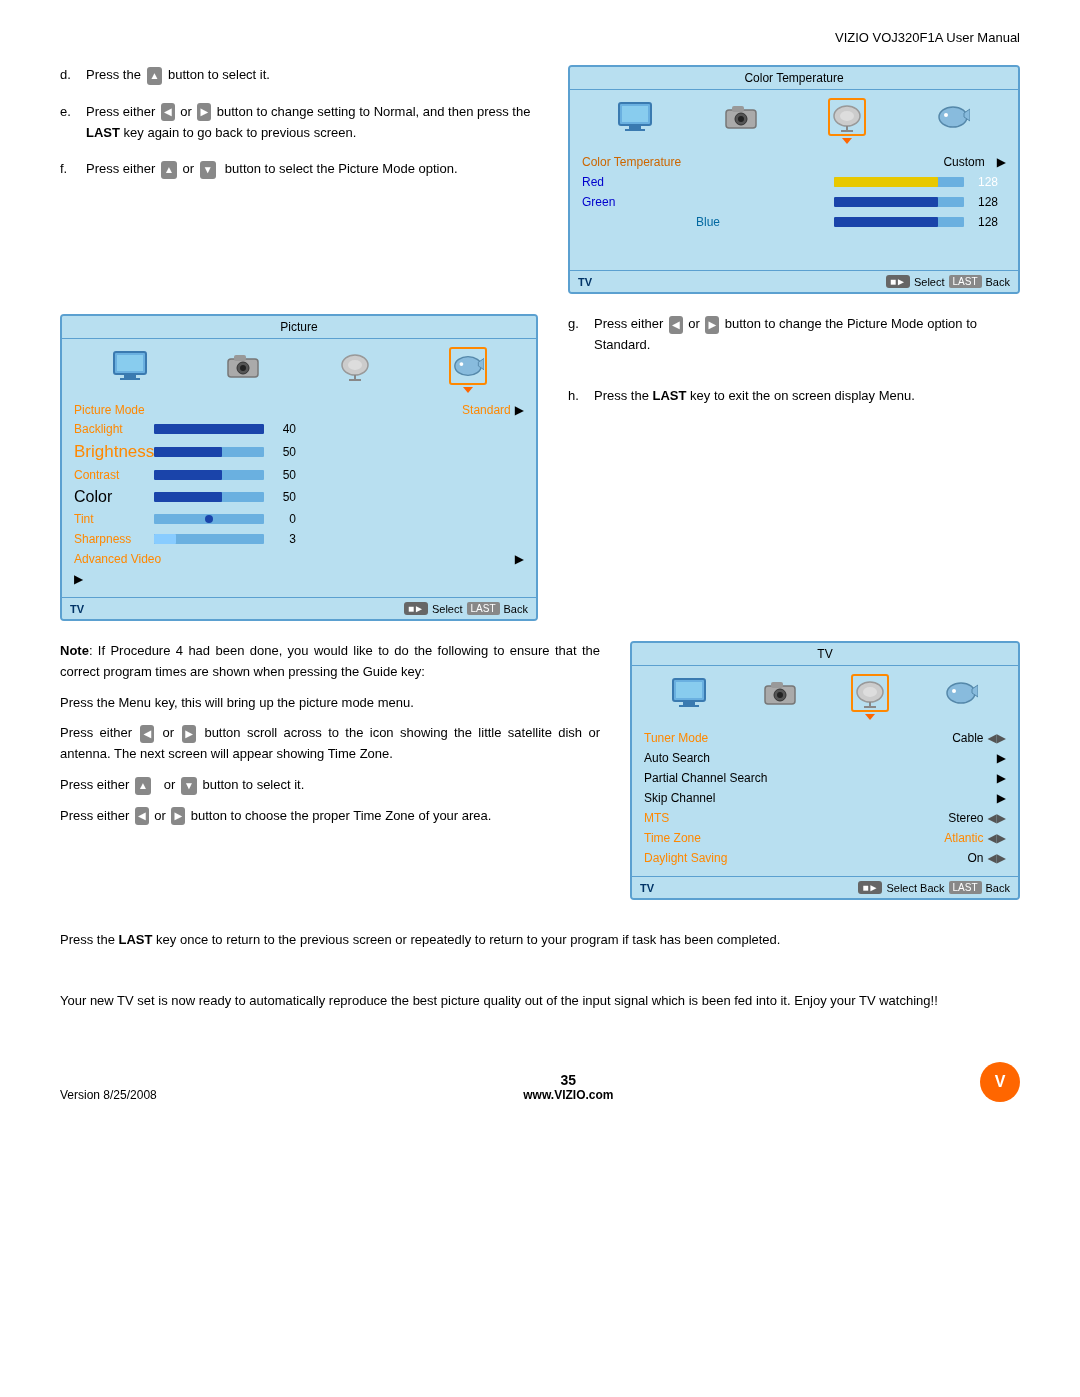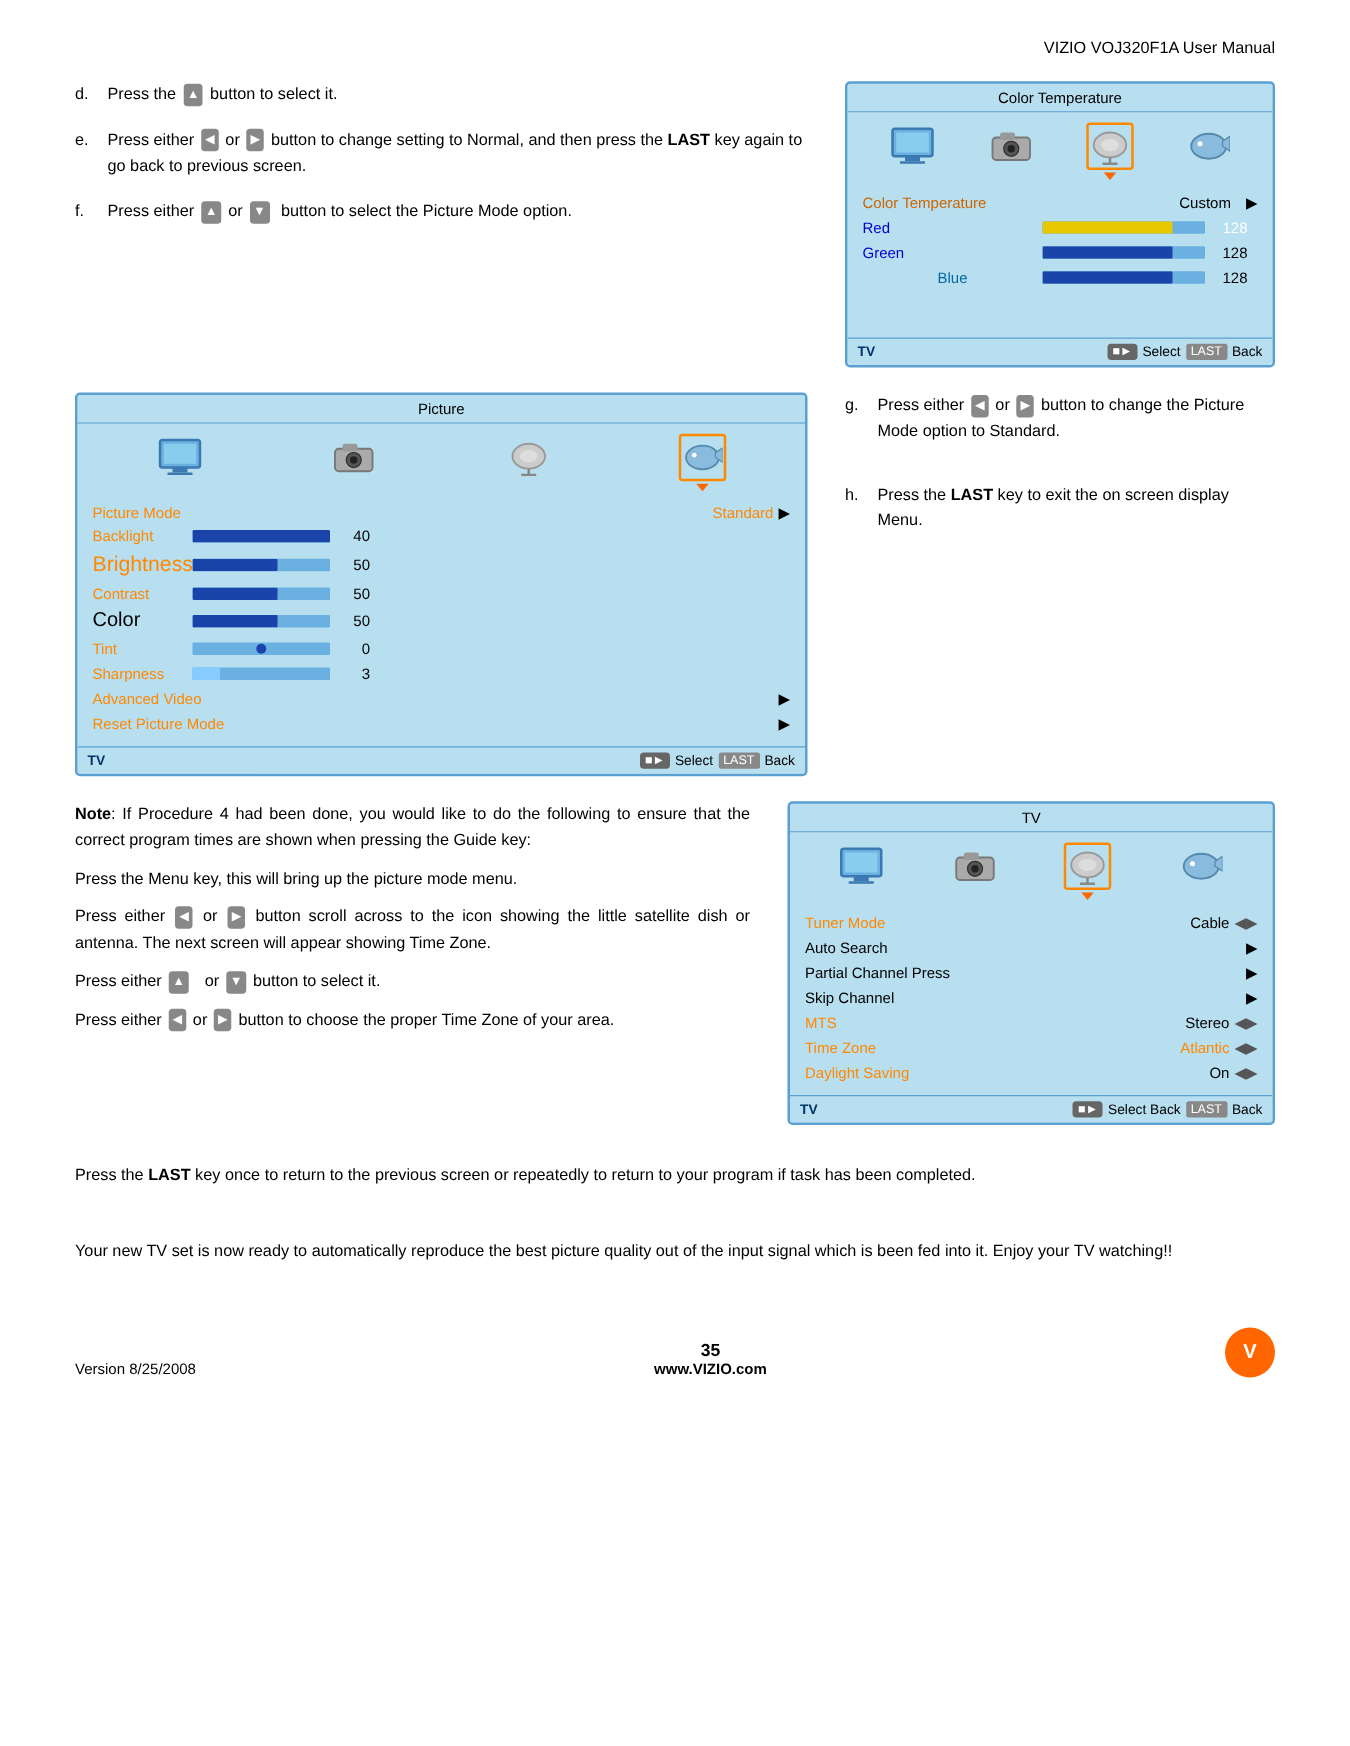--- a/index.html
+++ b/index.html
@@ -30,21 +30,21 @@
     .row {
       display: flex;
       gap: 30px;
       margin-bottom: 20px;
     }
     .left-col {
       flex: 1;
       min-width: 0;
     }
     .right-col {
-      width: 344px;
+      width: 452px;
       flex-shrink: 0;
     }
     
     .instruction {
       display: flex;
       gap: 8px;
       margin-bottom: 16px;
       line-height: 1.5;
     }
     .instruction .label {
@@ -477,21 +477,20 @@
               </div>
               <span style="font-size:12px; margin-left:4px; min-width:22px; text-align:right;">3</span>
             </div>
 
             <div class="tv-menu-row">
               <span style="color:#ff8800; font-size:12px; flex:1;">Advanced Video</span>
               <span style="font-size:12px;">▶</span>
             </div>
 
             <div class="tv-menu-row">
-              <span style="color:#ff8800; font-size:12px; flex:1;">Reset Picture Mode</span>
               <span style="font-size:12px;">▶</span>
             </div>
           </div>
           <div class="tv-menu-footer">
             <span class="tv-footer-label">TV</span>
             <div class="tv-footer-controls">
               <span class="btn-icon">■►</span>
               <span>Select</span>
               <span class="last-btn">LAST</span>
               <span>Back</span>
@@ -585,21 +584,21 @@
               <span style="color:#000; font-size:12px; margin-right:4px;">Cable</span>
               <span style="font-size:12px; color:#555;">◀▶</span>
             </div>
 
             <div class="tv-menu-row">
               <span style="font-size:12px; flex:1; color:#000;">Auto Search</span>
               <span style="font-size:12px;">▶</span>
             </div>
 
             <div class="tv-menu-row">
-              <span style="font-size:12px; flex:1; color:#000;">Partial Channel Press</span>
+              <span style="font-size:12px; flex:1; color:#000;">Partial Channel Search</span>
               <span style="font-size:12px;">▶</span>
             </div>
 
             <div class="tv-menu-row">
               <span style="font-size:12px; flex:1; color:#000;">Skip Channel</span>
               <span style="font-size:12px;">▶</span>
             </div>
 
             <div class="tv-menu-row">
               <span style="color:#ff8800; font-size:12px; flex:1;">MTS</span>

